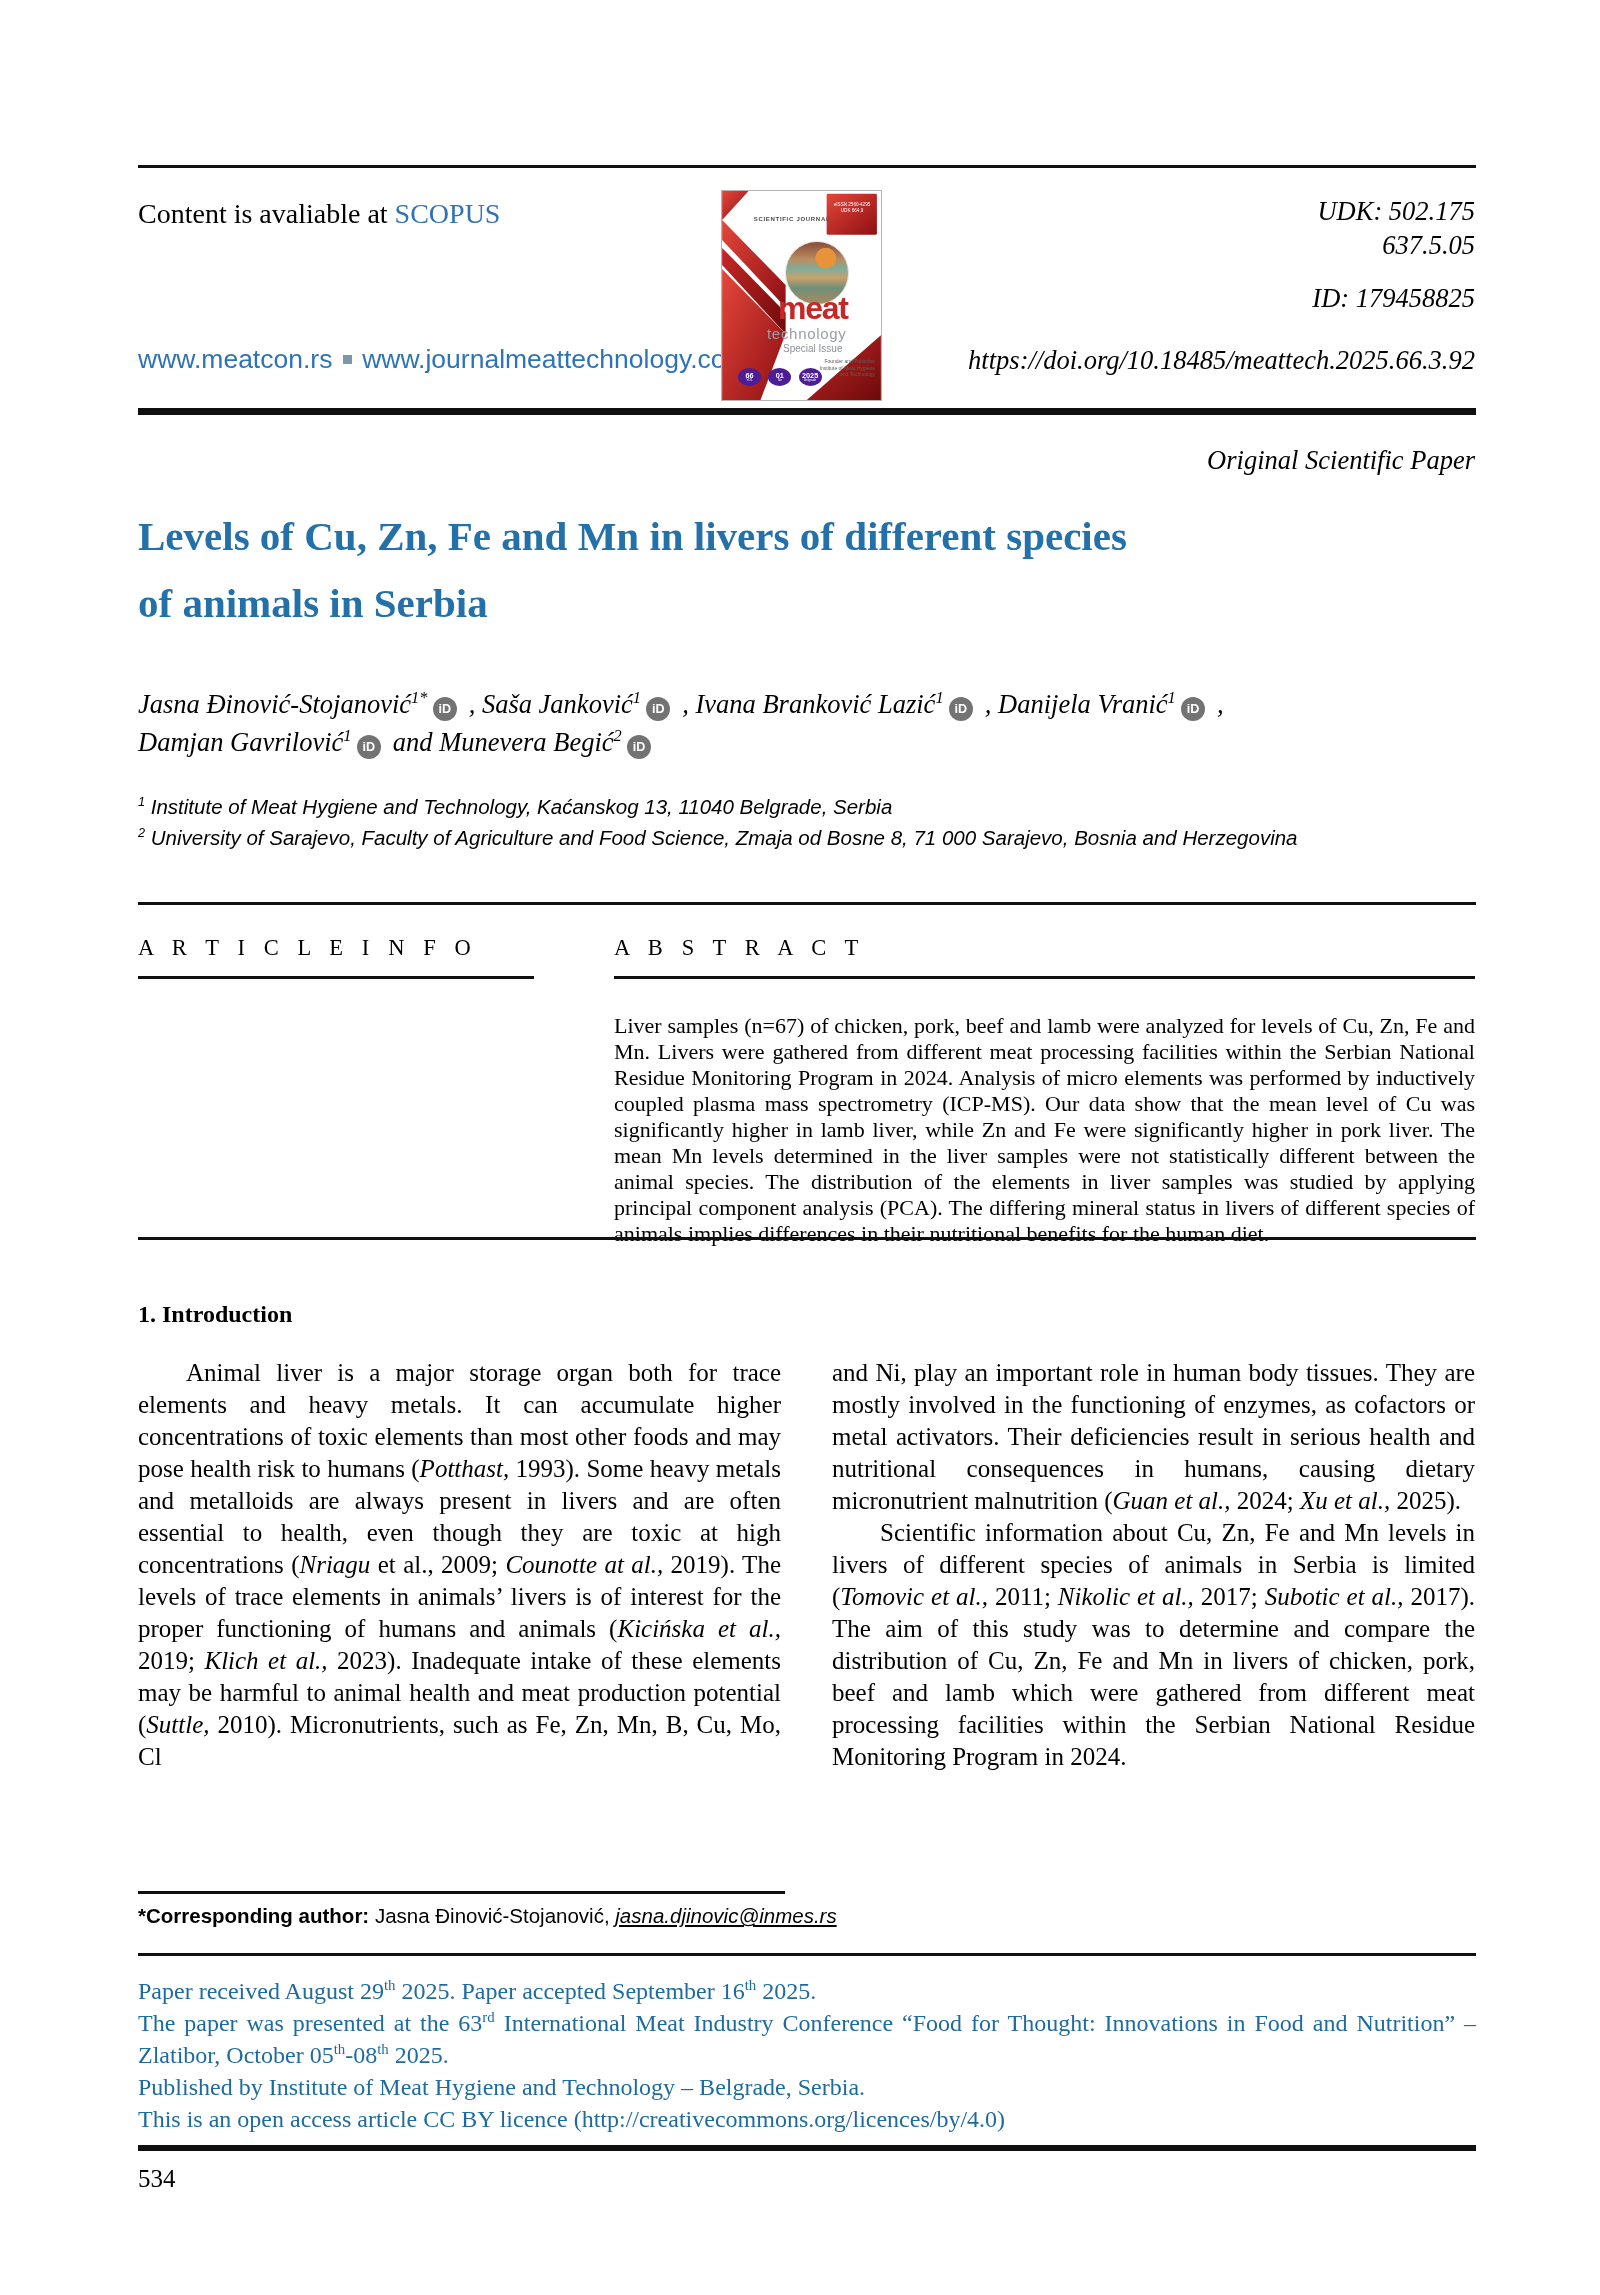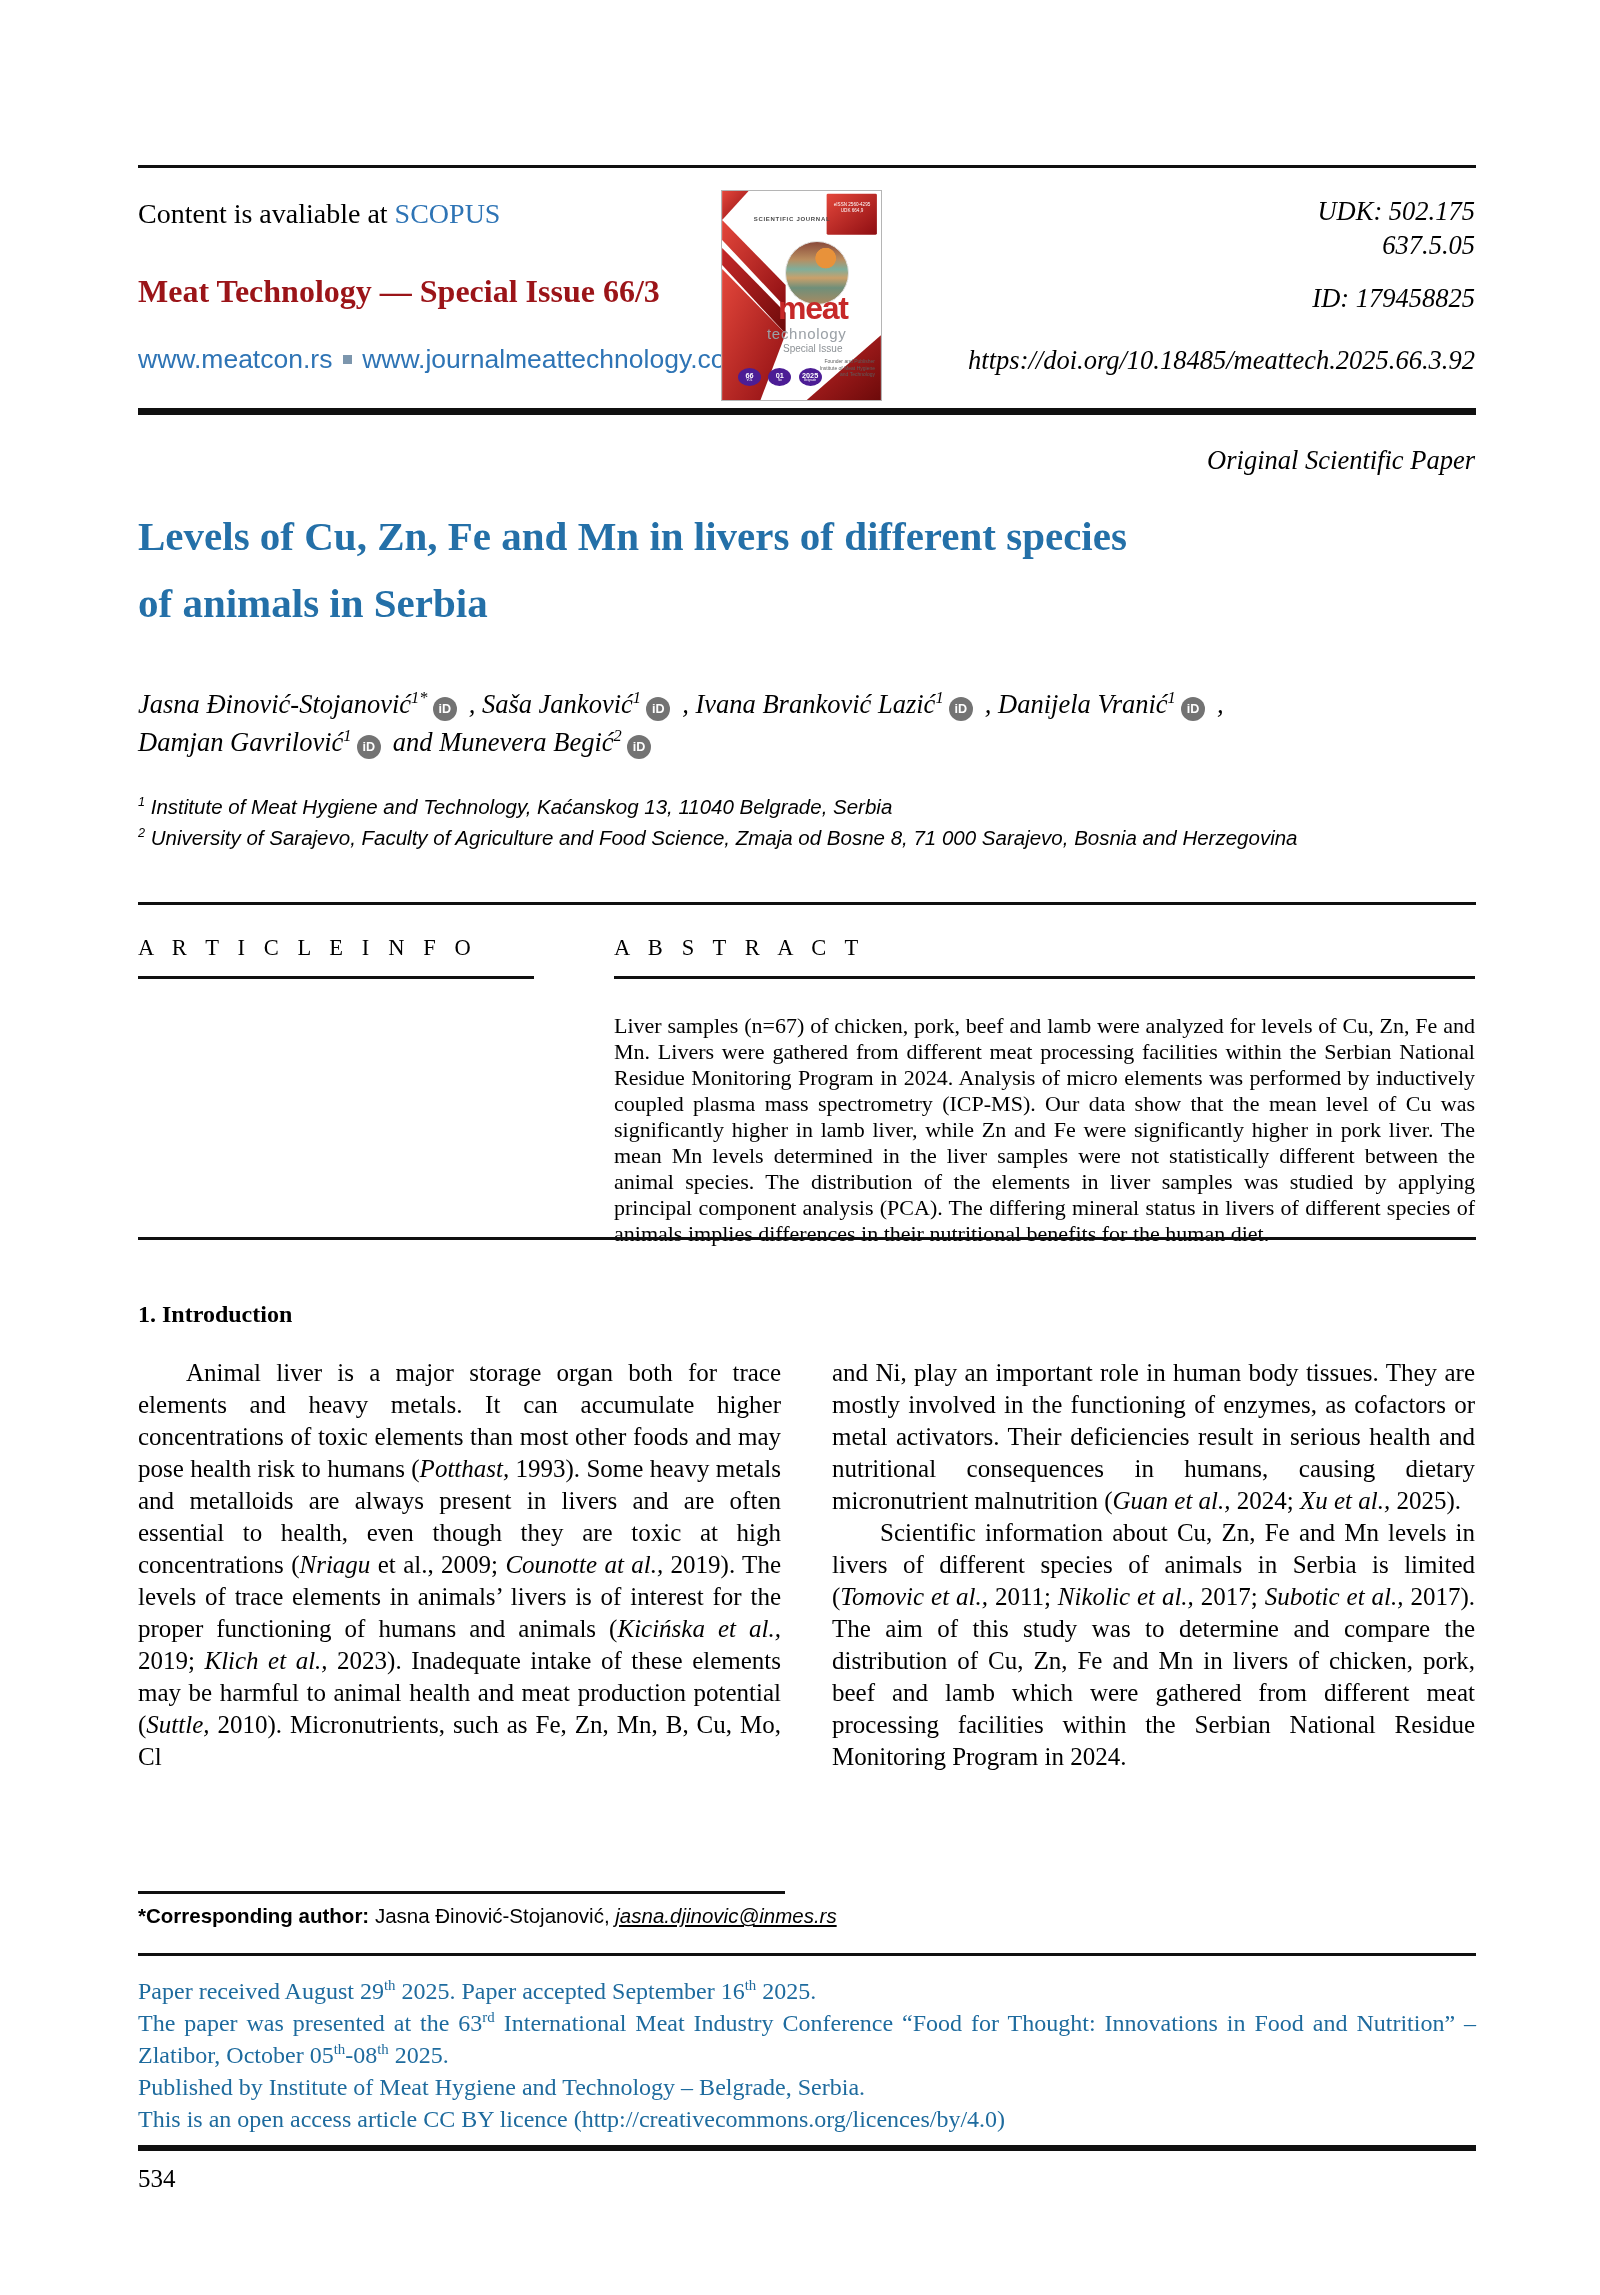--- a/index.html
+++ b/index.html
@@ -64,21 +64,20 @@
 </head>
 <body>
 
 <div class="page">
 
   <div class="rule" style="left:138px;top:165px;width:1338px;height:3.3px;"></div>
 
   <div class="abs avail">
     <span>Content is avaliable at </span><a href="#">SCOPUS</a>
   </div>
-  <div class="abs journal-title">Meat Technology — Special Issue 66/3</div>
   <div class="abs sites">
     <span>www.meatcon.rs</span><span class="sep"></span><span>www.journalmeattechnology.com</span>
   </div>
 
   <div class="abs cover">
     <svg width="159" height="209" viewBox="0 0 240 316" style="position:absolute;left:0;top:0;">
       <defs>
         <linearGradient id="g1" x1="0" y1="0" x2="1" y2="1">
           <stop offset="0" stop-color="#E4473B"></stop>
             <stop offset="1" stop-color="#8E0E12"></stop>

